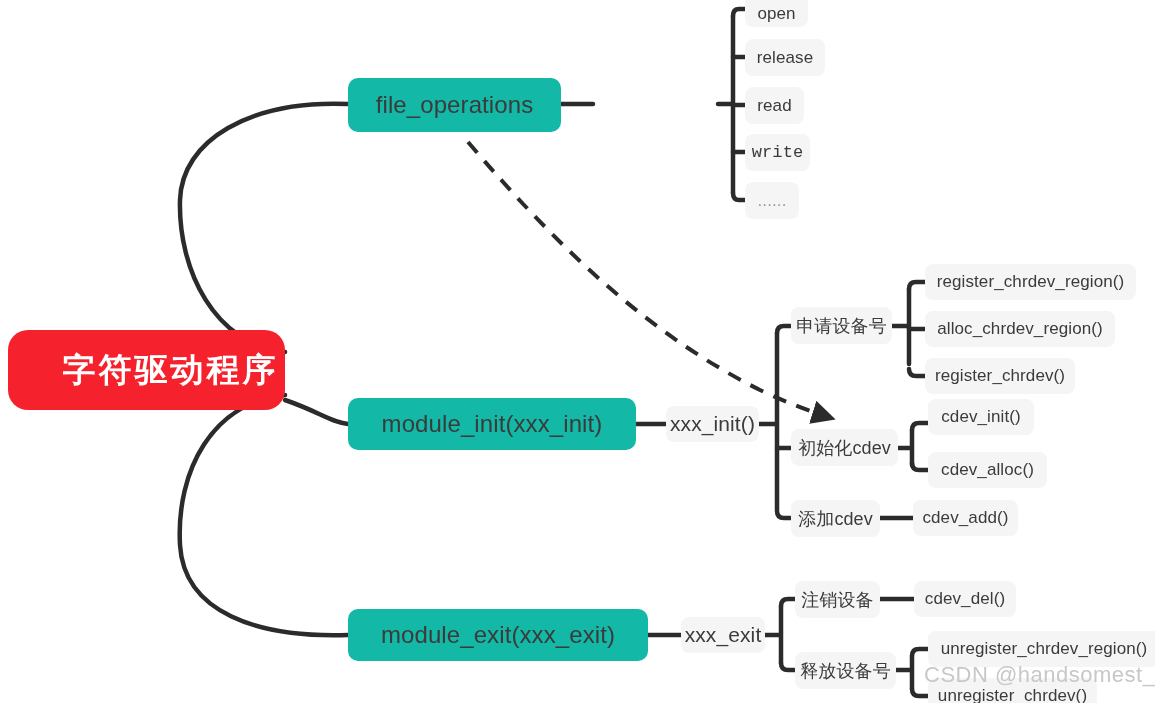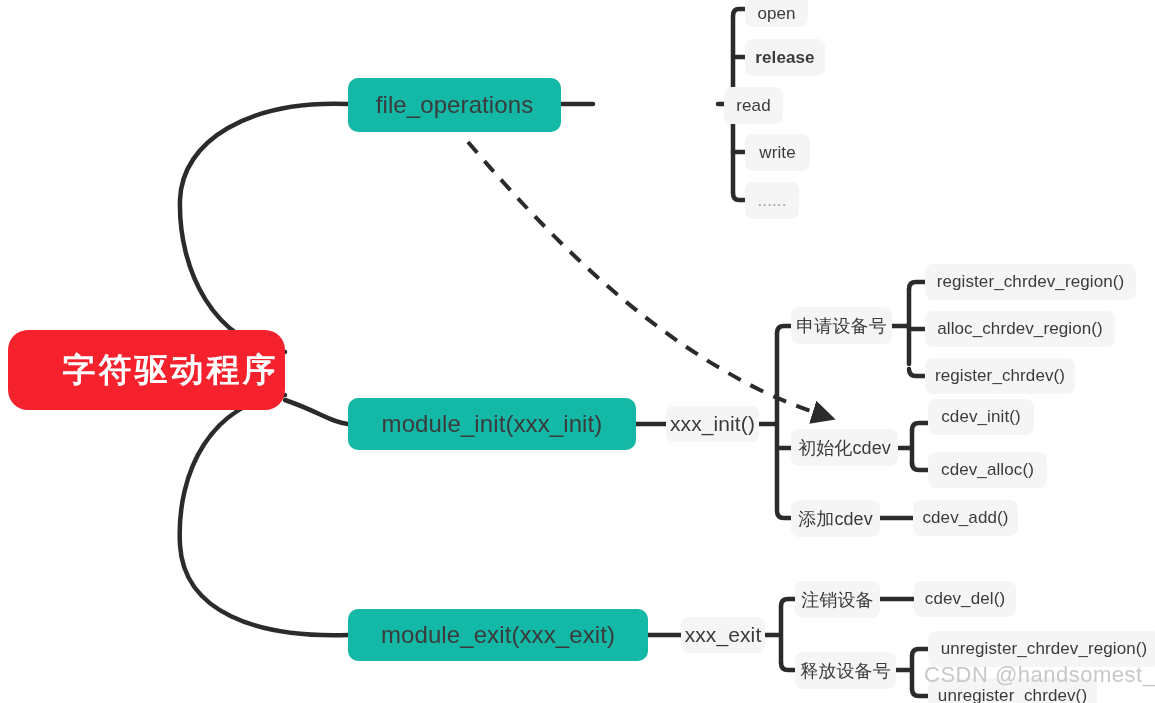--- a/index.html
+++ b/index.html
@@ -138,27 +138,27 @@
   <div class="node root" style="left:8px; top:330px; width:277px; height:80px;">
     <span>字符驱动程序</span>
   </div>
 
   <div class="node branch" style="left:348px; top:78px; width:213px; height:54px;">
     <span>file_operations</span>
   </div>
   <div class="node leaf" style="left:745px; top:-10px; width:63px; height:37px; align-items:flex-end; padding-bottom:3px;">
     <span>open</span>
   </div>
-  <div class="node leaf" style="left:745px; top:39px; width:80px; height:37px;font-weight:bold;">
+  <div class="node leaf" style="left:745px; top:39px; width:80px; height:37px;">
     <span>release</span>
   </div>
-  <div class="node leaf" style="left:724px; top:87px; width:59px; height:37px;">
+  <div class="node leaf" style="left:745px; top:87px; width:59px; height:37px;">
     <span>read</span>
   </div>
-  <div class="node leaf" style="left:745px; top:134px; width:65px; height:37px;">
+  <div class="node leaf" style="left:745px; top:134px; width:65px; height:37px;font-family:Liberation Mono, monospace;">
     <span>write</span>
   </div>
   <div class="node leaf" style="left:745px; top:182px; width:54px; height:37px; color:#9a9a9a;">
     <span>......</span>
   </div>
 
   <div class="node branch" style="left:348px; top:398px; width:288px; height:52px;">
     <span>module_init(xxx_init)</span>
   </div>
   <div class="node mid" style="left:666px; top:406px; width:93px; height:36px;">

